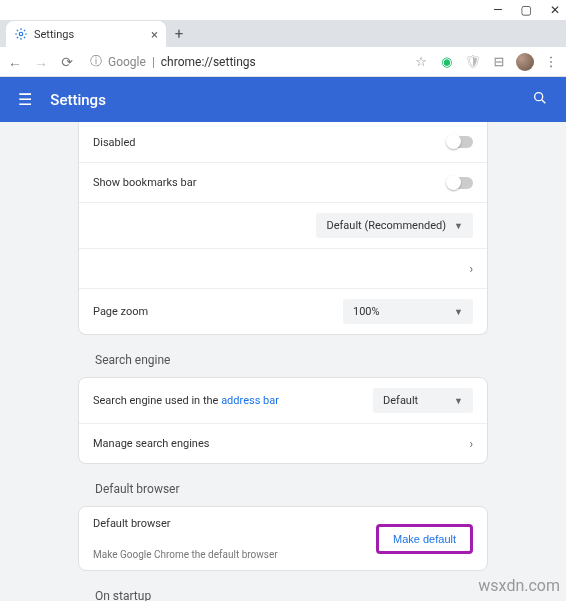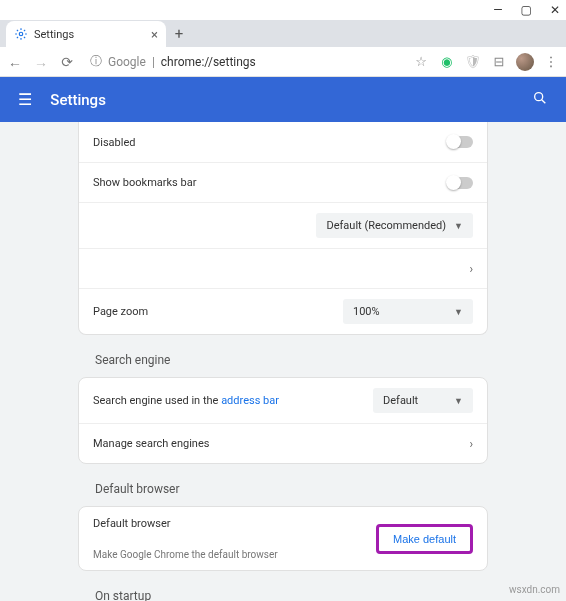--- a/index.html
+++ b/index.html
@@ -56,21 +56,21 @@
   
   .section-title { font-size: 12px; color: #555; margin: 18px 0 10px 17px; }
   
   .link { color: #1a73e8; }
   
   .btn-outline { border: 3px solid #a21caf; border-radius: 4px; padding: 6px 14px; color: #1a73e8; font-size: 11px; font-weight: 500; background: #fff; }
   
   .radio-row { display: flex; align-items: center; padding: 12px 14px; gap: 14px; border-top: 1px solid #eee; font-size: 11px; }
   .radio-row:first-child { border-top: none; }
   
-  .watermark { position: absolute; right: 6px; bottom: 6px; font-size: 10px; color: #999; }
+  .watermark { position: absolute; right: 6px; bottom: 6px; font-size: 16px; color: #999; }
 </style>
 </head>
 <body>
 
 <div class="titlebar">
   <span class="win-btn">—</span>
   <span class="win-btn">▢</span>
   <span class="win-btn">✕</span>
 </div>
 

